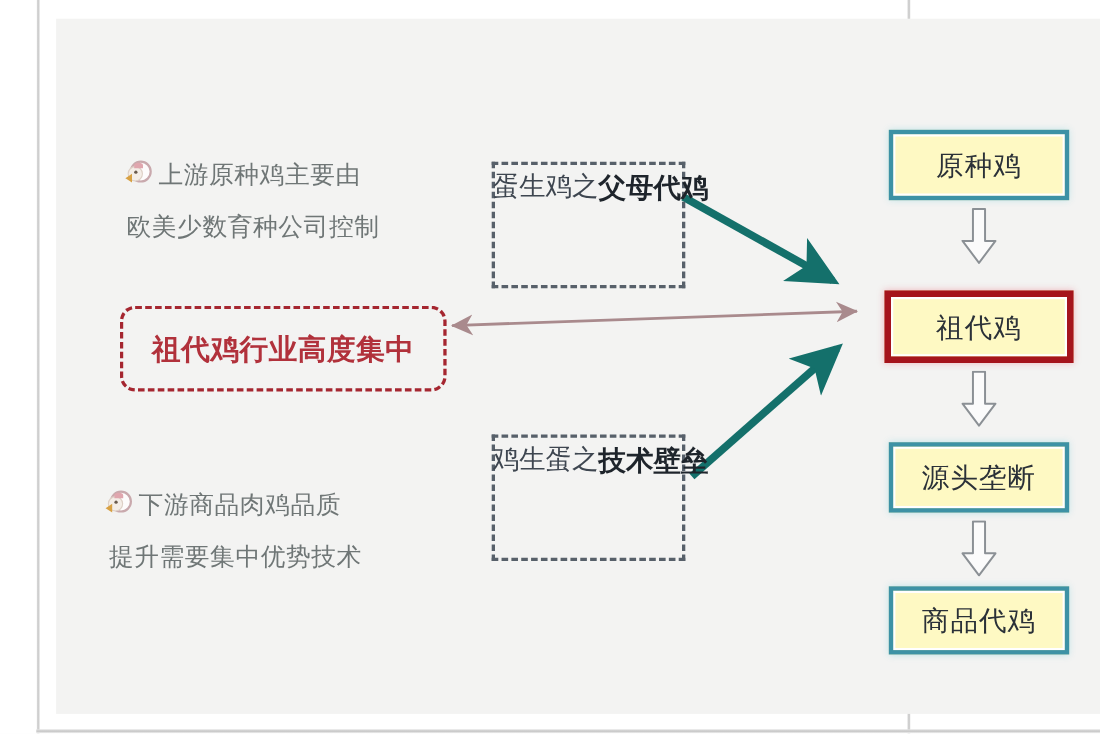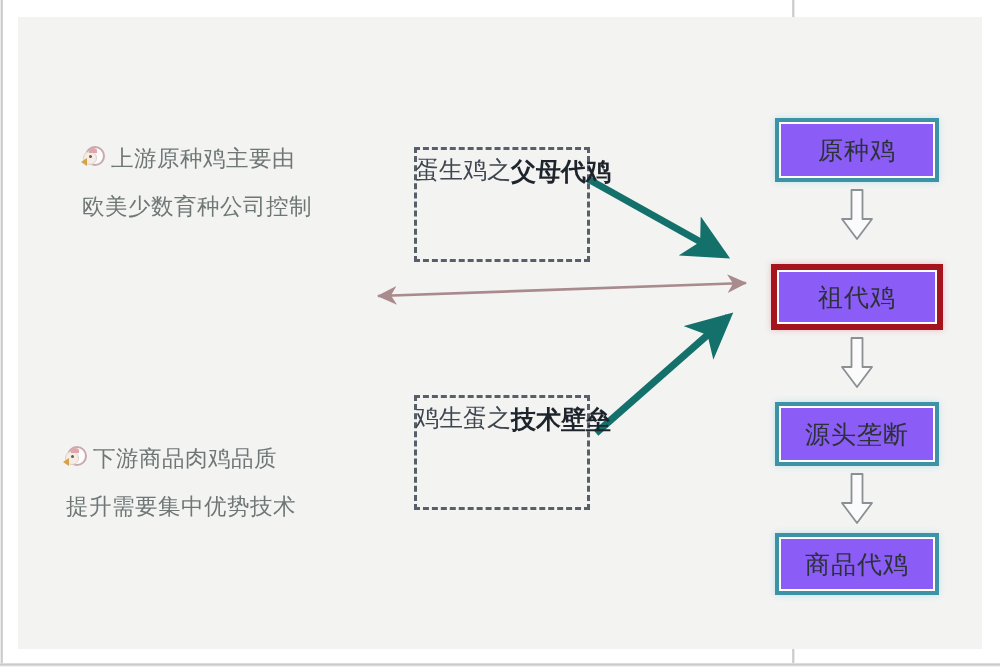--- a/index.html
+++ b/index.html
@@ -14,20 +14,21 @@
     font-family: "Liberation Sans", "DejaVu Sans", sans-serif;
   }
 
   
   #frame {
     position: relative;
     width: 795px;
     height: 667px;
     background: #ffffff;
     box-sizing: border-box;
+    margin-left: 33px;
   }
   #frame-edge-left {
     position: absolute; left: 0; top: 0; width: 3px; height: 667px;
     background: linear-gradient(to right,#ffffff 0%,#c9c9c9 45%,#d8d8d8 100%);
   }
   #frame-edge-right {
     position: absolute; right: 0; top: 0; width: 3px; height: 667px;
     background: linear-gradient(to left,#ffffff 0%,#c9c9c9 45%,#d8d8d8 100%);
   }
   #frame-edge-bottom {
@@ -145,21 +146,21 @@
   #dash-box-top    { left: 396px; top: 130px; width: 176px; height: 115px; }
   #dash-box-bottom { left: 396px; top: 378px; width: 176px; height: 115px; }
 
   
   .chain-box {
     position: absolute;
     box-sizing: border-box;
     display: flex;
     align-items: center;
     justify-content: center;
-    background: #8b5cf6;
+    background: #fef9c3;
   }
   .chain-box .label {
     font-size: 25px;
     color: #2b3138;
     letter-spacing: 1px;
     white-space: nowrap;
   }
   .chain-box.teal {
     border: 4px solid #3d92a5;
     box-shadow: inset 0 0 0 2px #ffffff, 0 0 6px rgba(180,225,232,0.85);
@@ -230,20 +231,23 @@
     <div class="note-block" id="note-1" style="left:62px; top:118px;">
       <span class="note-line">
         <span class="chick-icon">
           <span class="ring"></span><span class="head"></span>
           <span class="comb"></span><span class="eye"></span><span class="beak"></span>
         </span><span>上游原种鸡主要由</span>
       </span>
       <span class="note-line" style="padding-left:2px;">欧美少数育种公司控制</span>
     </div>
 
+    <div id="red-highlight">
+      <span class="label">祖代鸡行业高度集中</span>
+    </div>
 
     <div class="note-block" id="note-2" style="left:44px; top:418px;font-family:Liberation Serif, serif;">
       <span class="note-line">
         <span class="chick-icon">
           <span class="ring"></span><span class="head"></span>
           <span class="comb"></span><span class="eye"></span><span class="beak"></span>
         </span><span>下游商品肉鸡品质</span>
       </span>
       <span class="note-line" style="padding-left:4px;">提升需要集中优势技术</span>
     </div>

